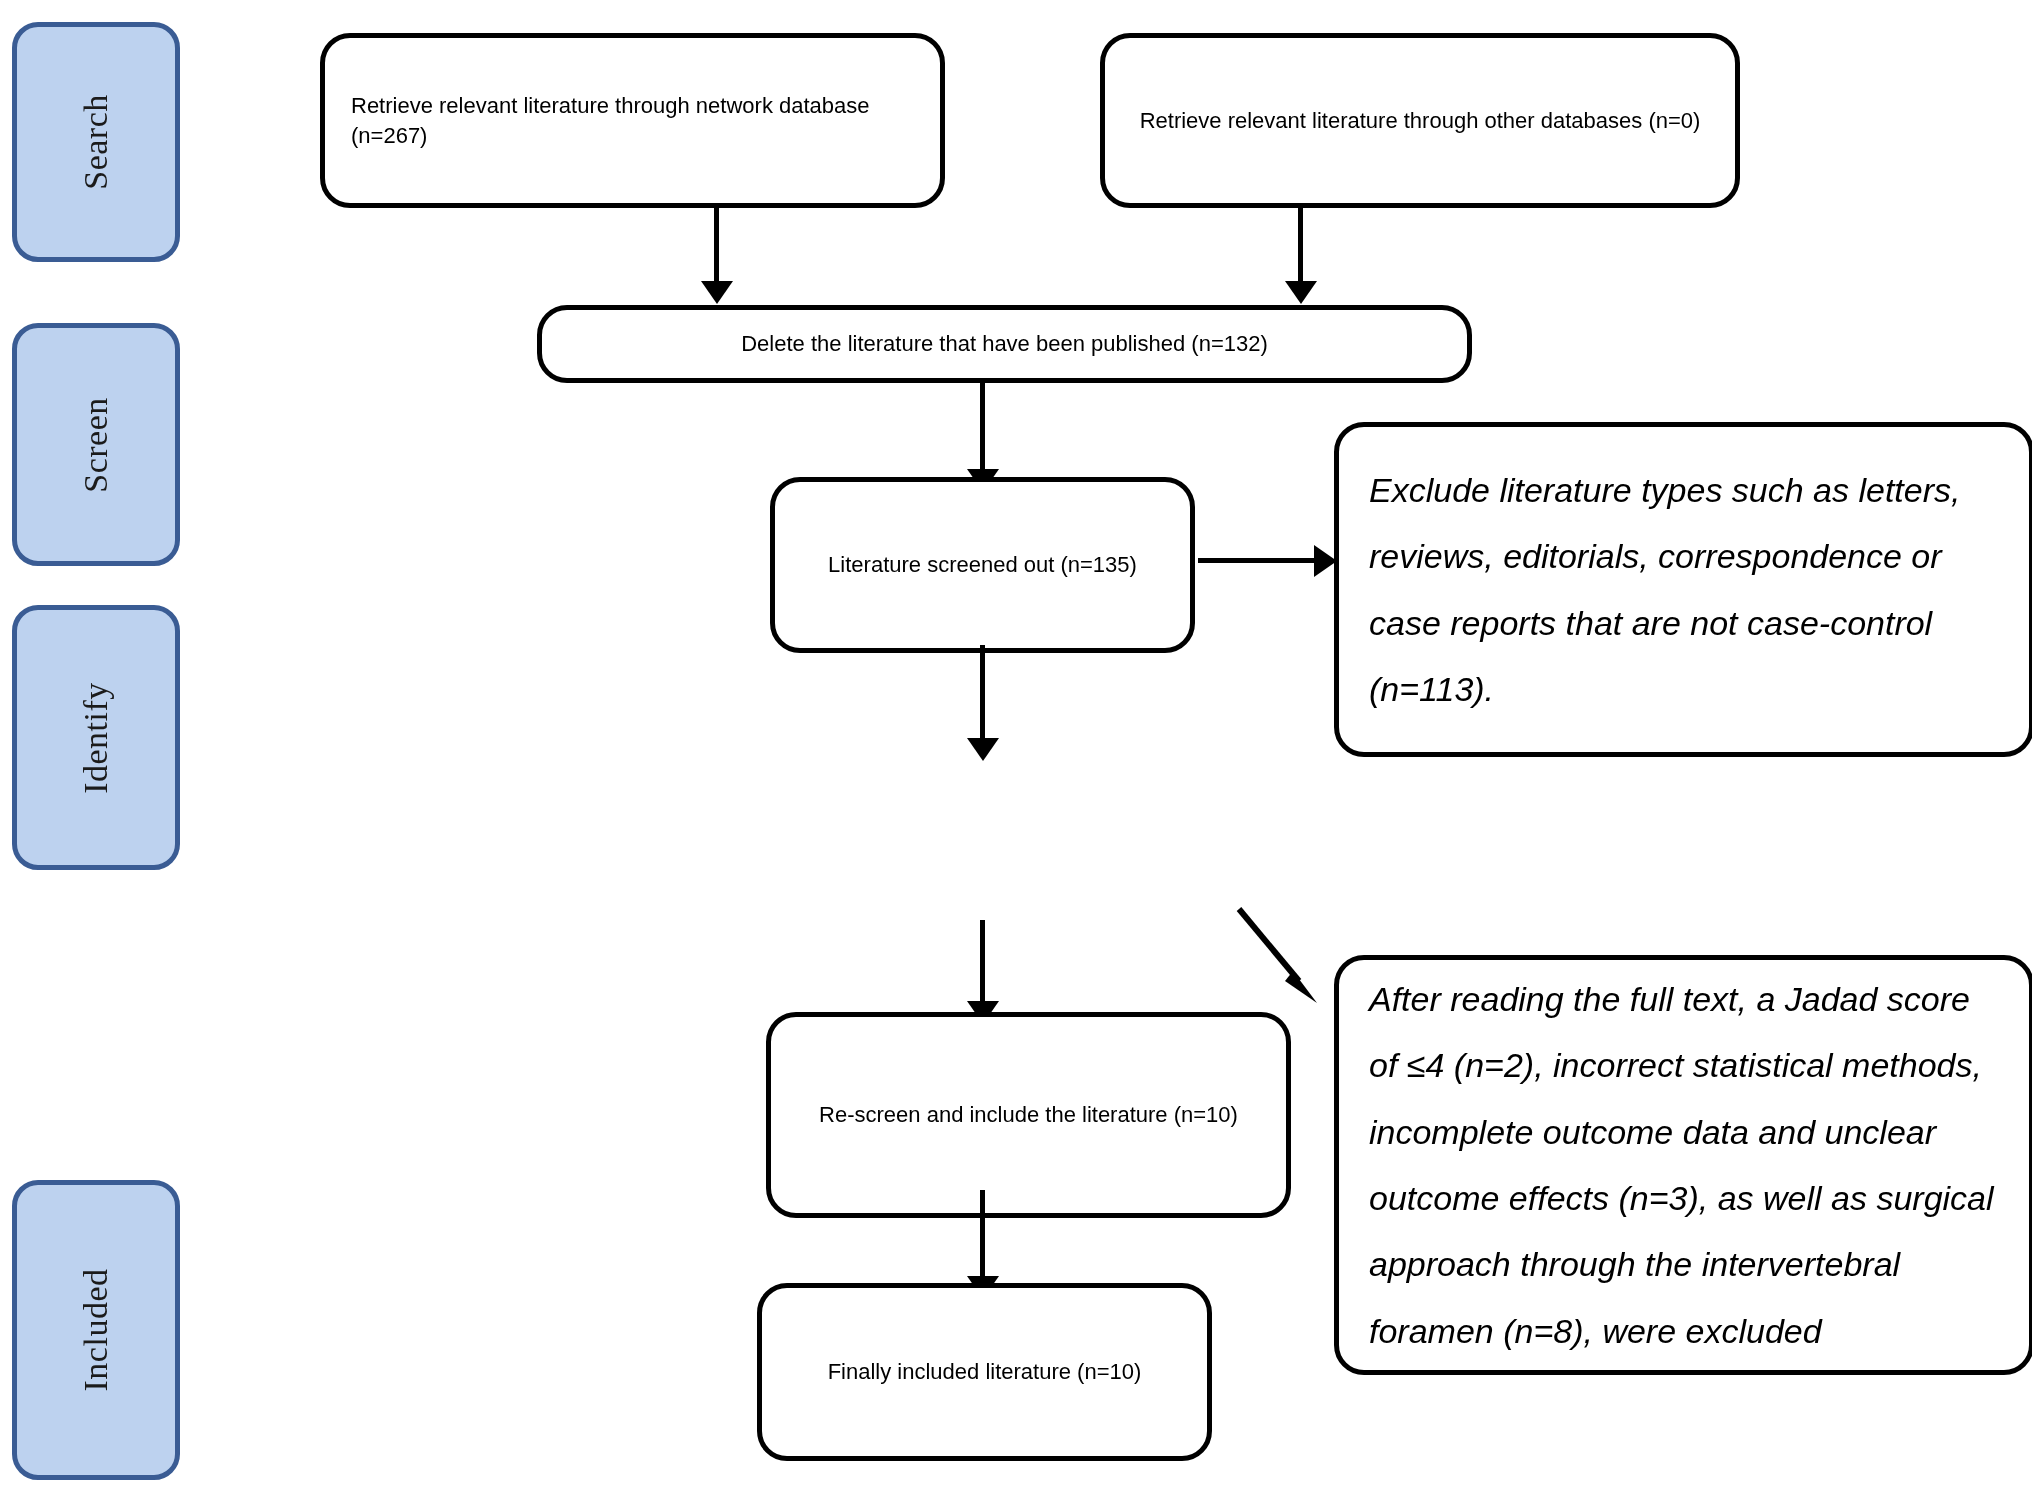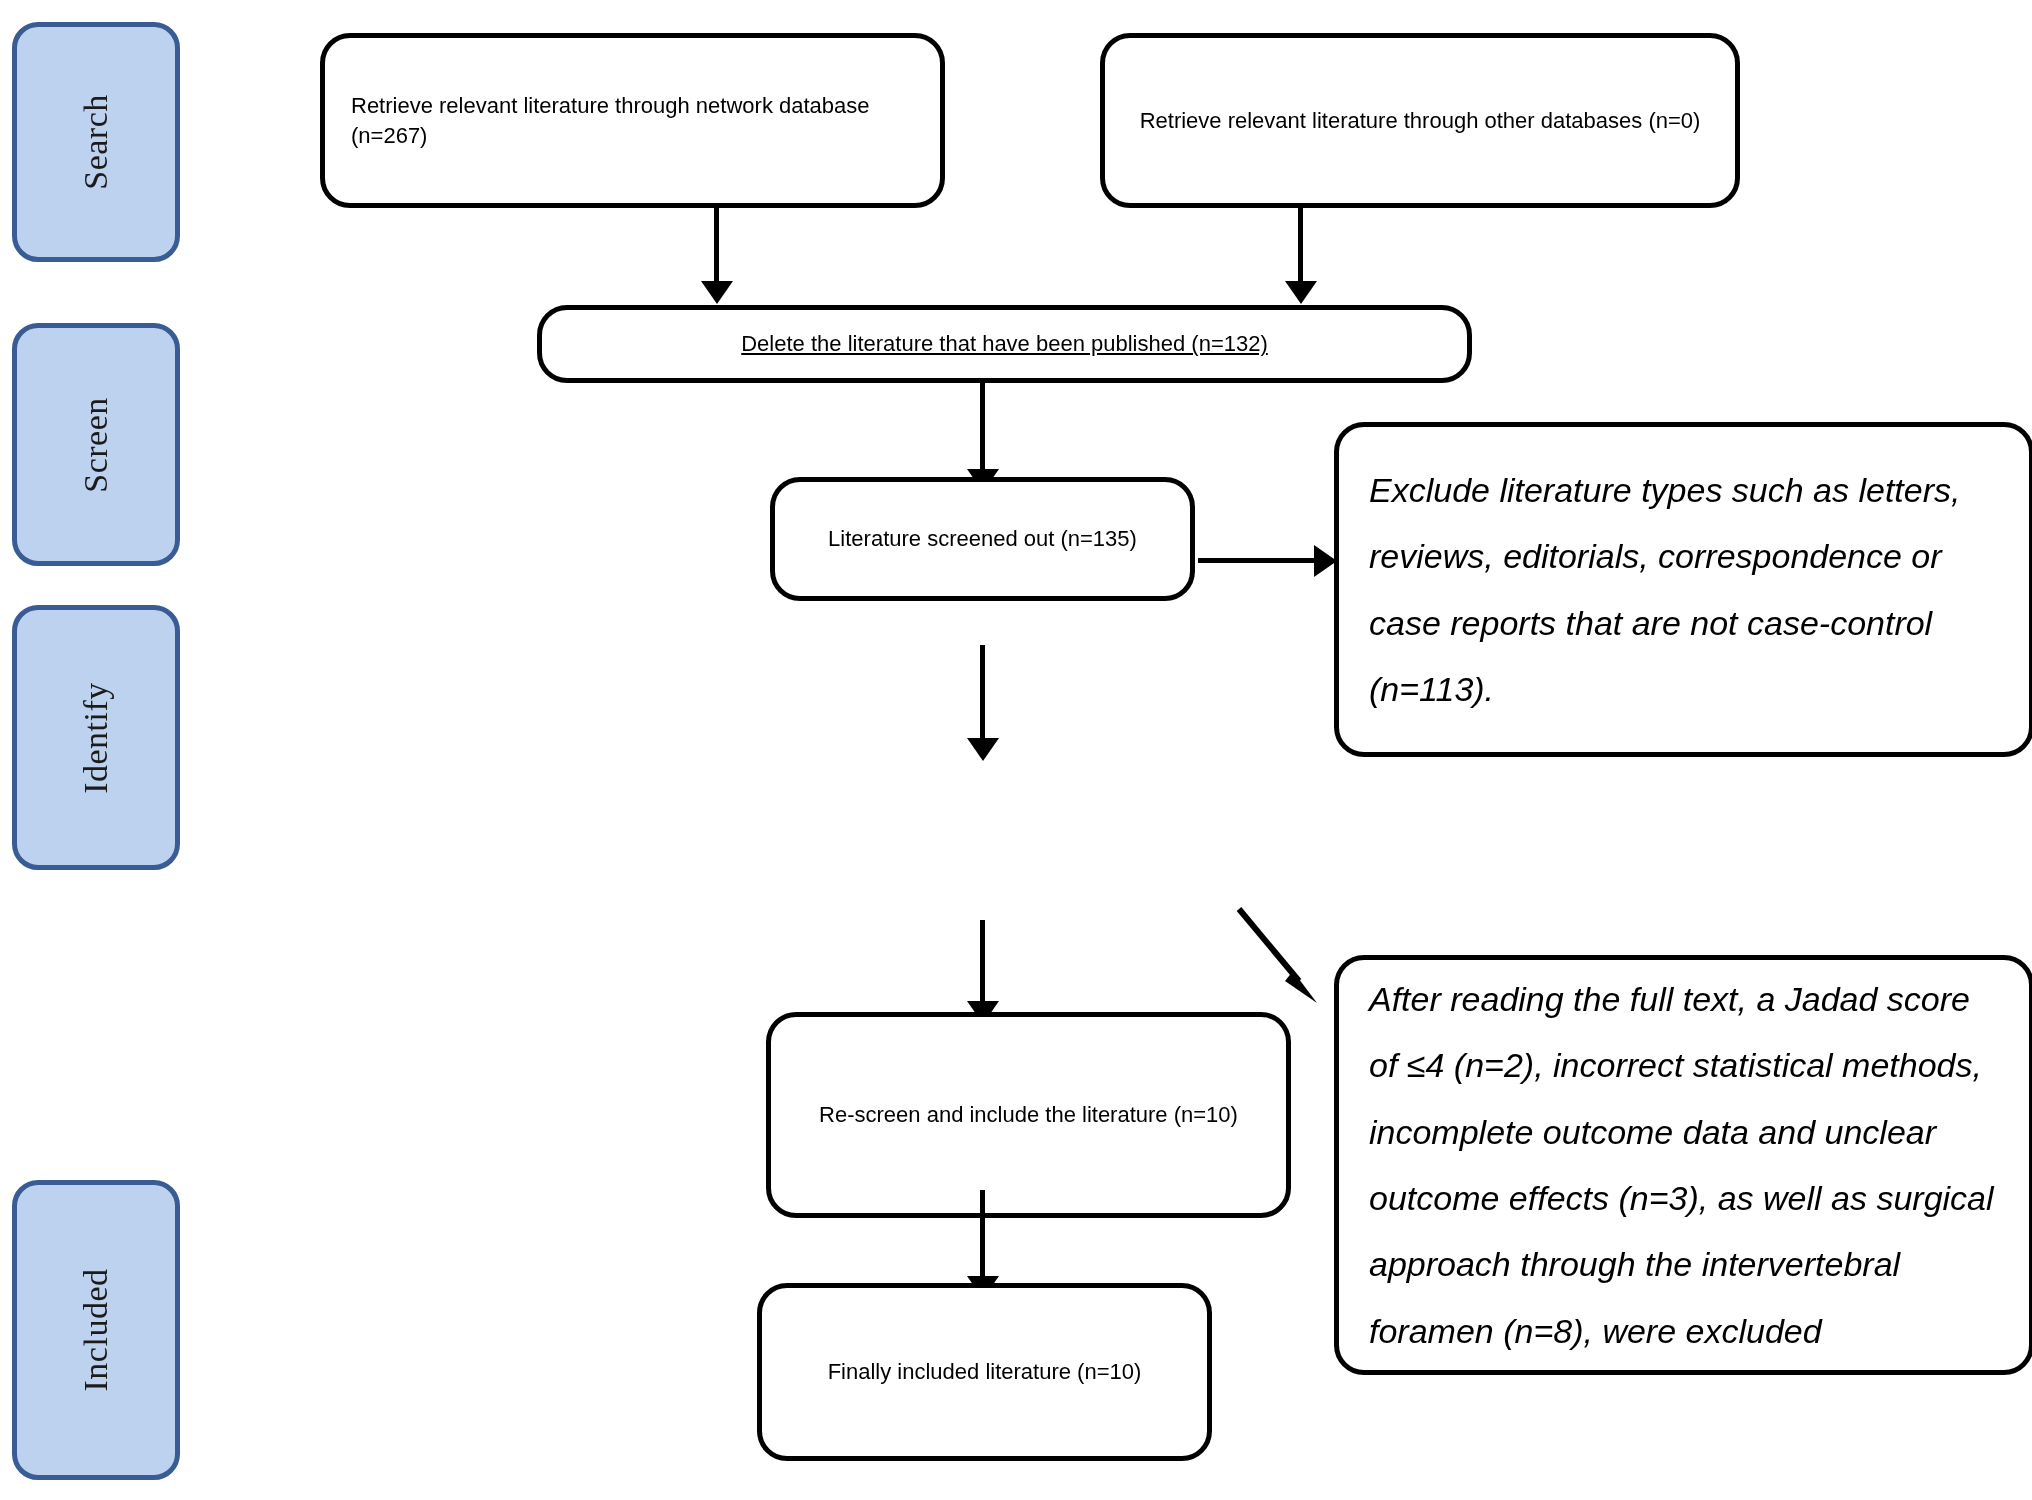--- a/index.html
+++ b/index.html
@@ -132,27 +132,27 @@
   </div>
 
   <div class="flow-box" style="left:1100px; top:33px; width:640px; height:175px;">
     <div class="flow-text align-center">Retrieve relevant literature through other databases (n=0)</div>
   </div>
 
   <div class="v-arrow" style="left:714px; top:208px; height:75px;"></div>
 
   <div class="v-arrow" style="left:1298px; top:208px; height:75px;"></div>
 
-  <div class="flow-box" style="left:537px; top:305px; width:935px; height:78px;text-decoration:underline;">
+  <div class="flow-box" style="left:537px; top:305px; width:935px; height:78px;">
     <div class="flow-text align-center">Delete the literature that have been published (n=132)</div>
   </div>
 
   <div class="v-arrow" style="left:980px; top:383px; height:88px;"></div>
 
-  <div class="flow-box" style="left:770px; top:477px; width:425px; height:124px;">
+  <div class="flow-box" style="left:770px; top:477px; width:425px; height:176px;">
     <div class="flow-text align-center">Literature screened out (n=135)</div>
   </div>
 
   <div class="h-arrow" style="left:1198px; top:558px; width:118px;"></div>
 
   <div class="note-box flow-box" style="left:1334px; top:422px; width:700px; height:335px;">
     <div class="flow-text align-left">Exclude literature types such as letters, reviews, editorials, correspondence or case reports that are not case-control (n=113).</div>
   </div>
 
   <div class="v-arrow" style="left:980px; top:645px; height:95px;"></div>

